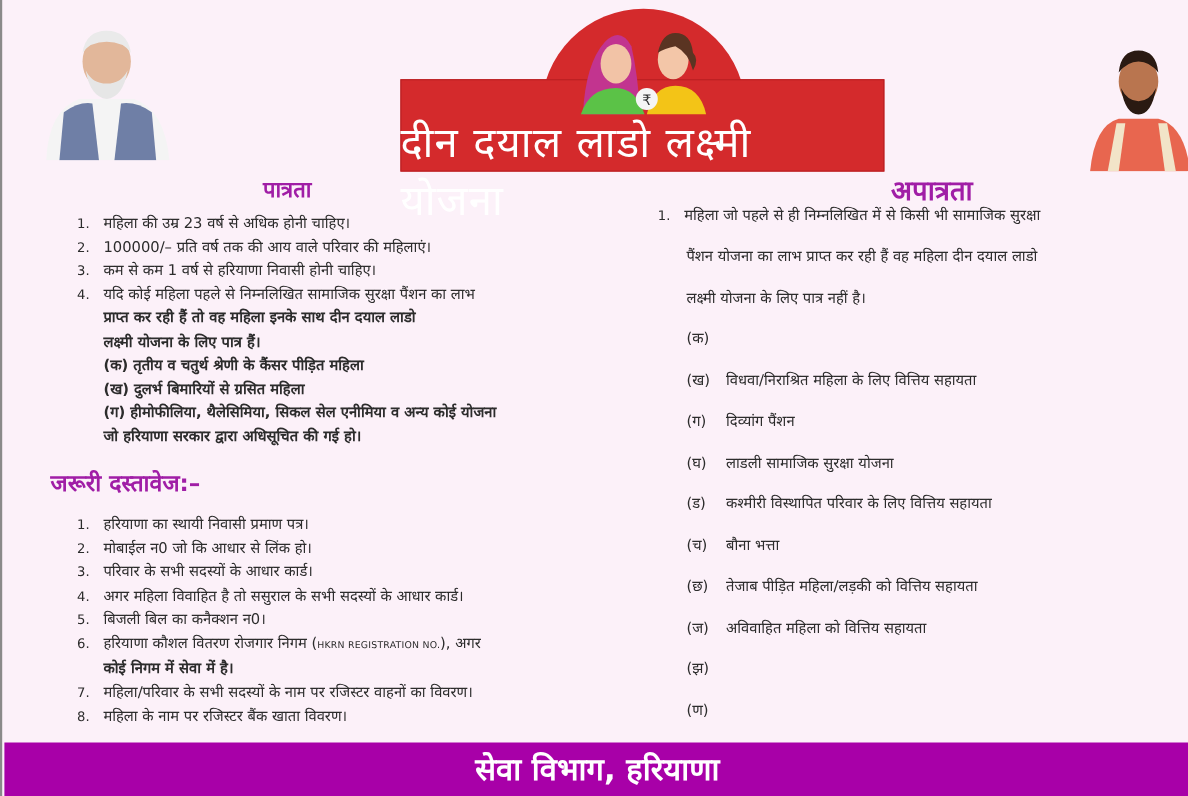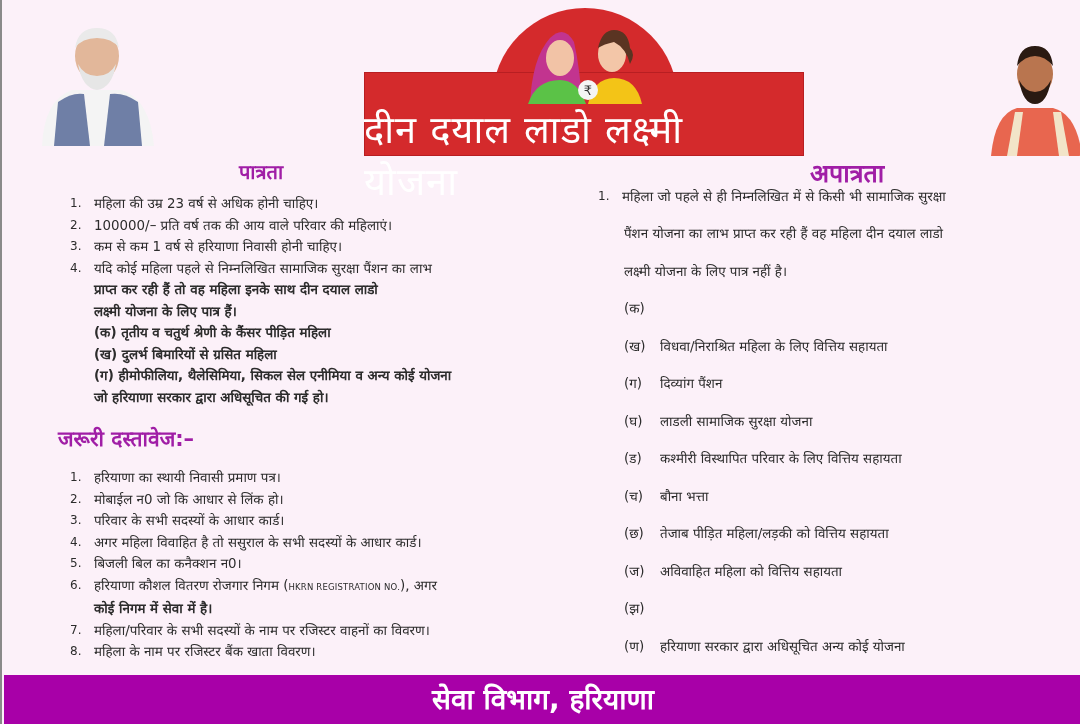--- a/index.html
+++ b/index.html
@@ -54,21 +54,21 @@
   }
 
   
   .heading {
     position: absolute;
     color: #a01ea6;
     font-weight: bold;
     font-family: "DejaVu Sans", sans-serif;
   }
   .h-eligibility { left: 196px; top: 158px; font-size: 20px; margin-left: 41px; }
-  .h-documents { left: 56px; top: 424px; font-size: 21px; }
+  .h-documents { left: 44px; top: 424px; font-size: 21px; }
   .h-ineligibility { left: 808px; top: 155px; font-size: 25px; }
 
   
   .list {
     position: absolute;
     font-size: 13.4px;
     color: #2c2c2c;
   }
   .list-left { left: 68px; width: 470px; }
   .item { display: flex; line-height: 21.5px; }
@@ -250,20 +250,19 @@
       </div>
     <div class="r-sub">
         <span class="tag">(ज)</span>
         <span>अविवाहित महिला को वित्तिय सहायता</span>
       </div>
     <div class="r-sub">
         <span class="tag">(झ)</span>
       </div>
     <div class="r-sub">
         <span class="tag">(ण)</span>
-        <span>हरियाणा सरकार द्वारा अधिसूचित अन्य कोई योजना</span>
       </div>
   </div>
 
   <div class="footer">
     <span>सेवा विभाग, हरियाणा</span>
   </div>
 </div>
 
 </body></html>

